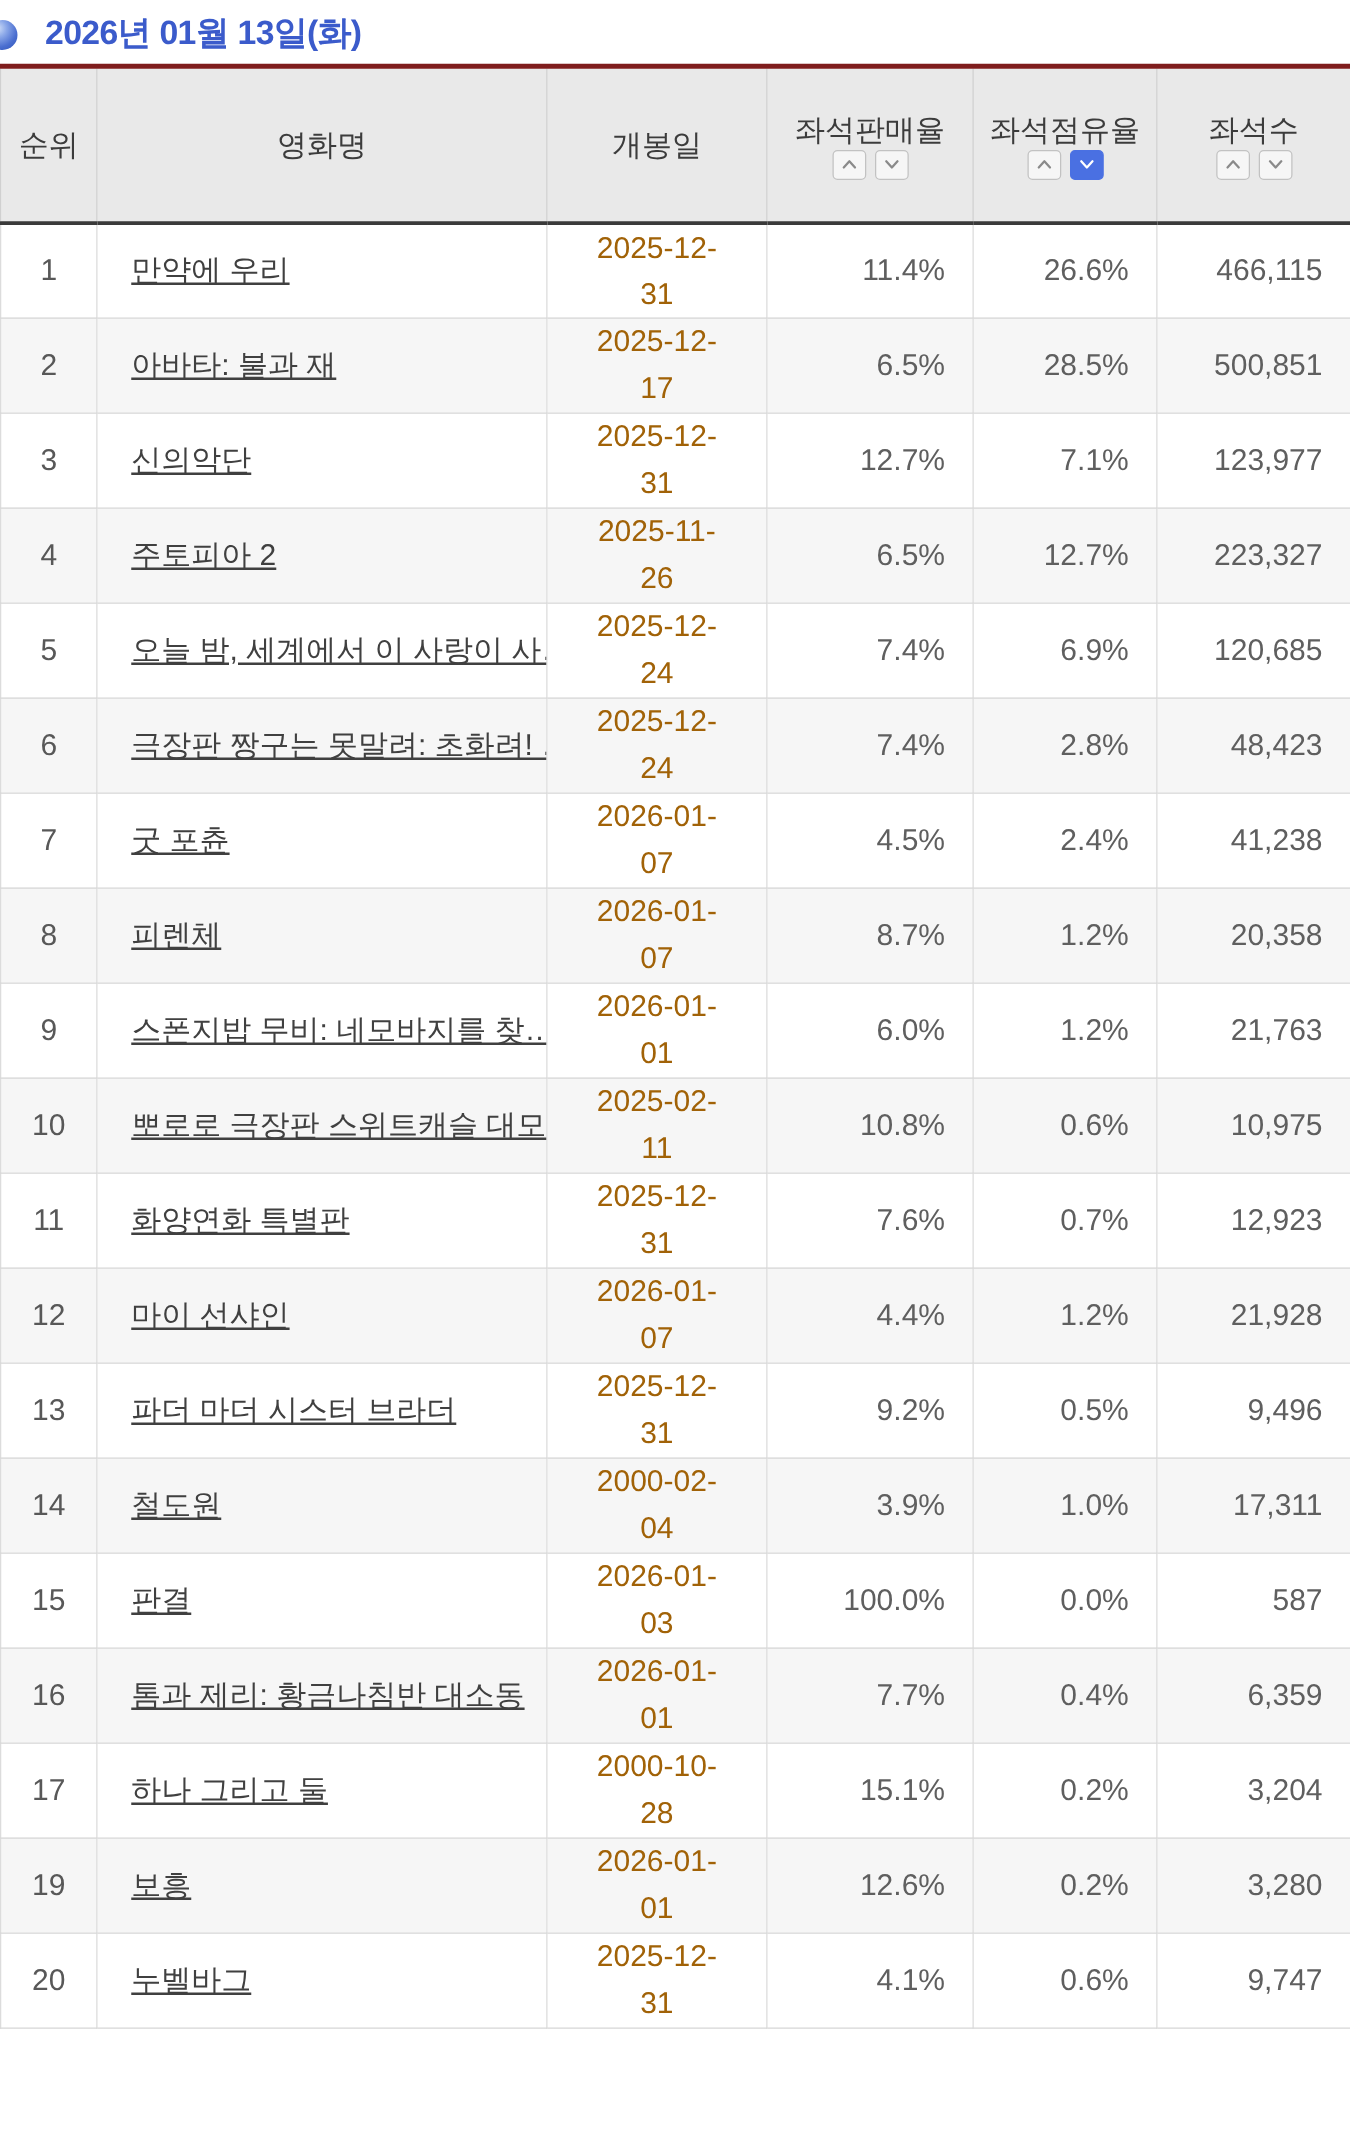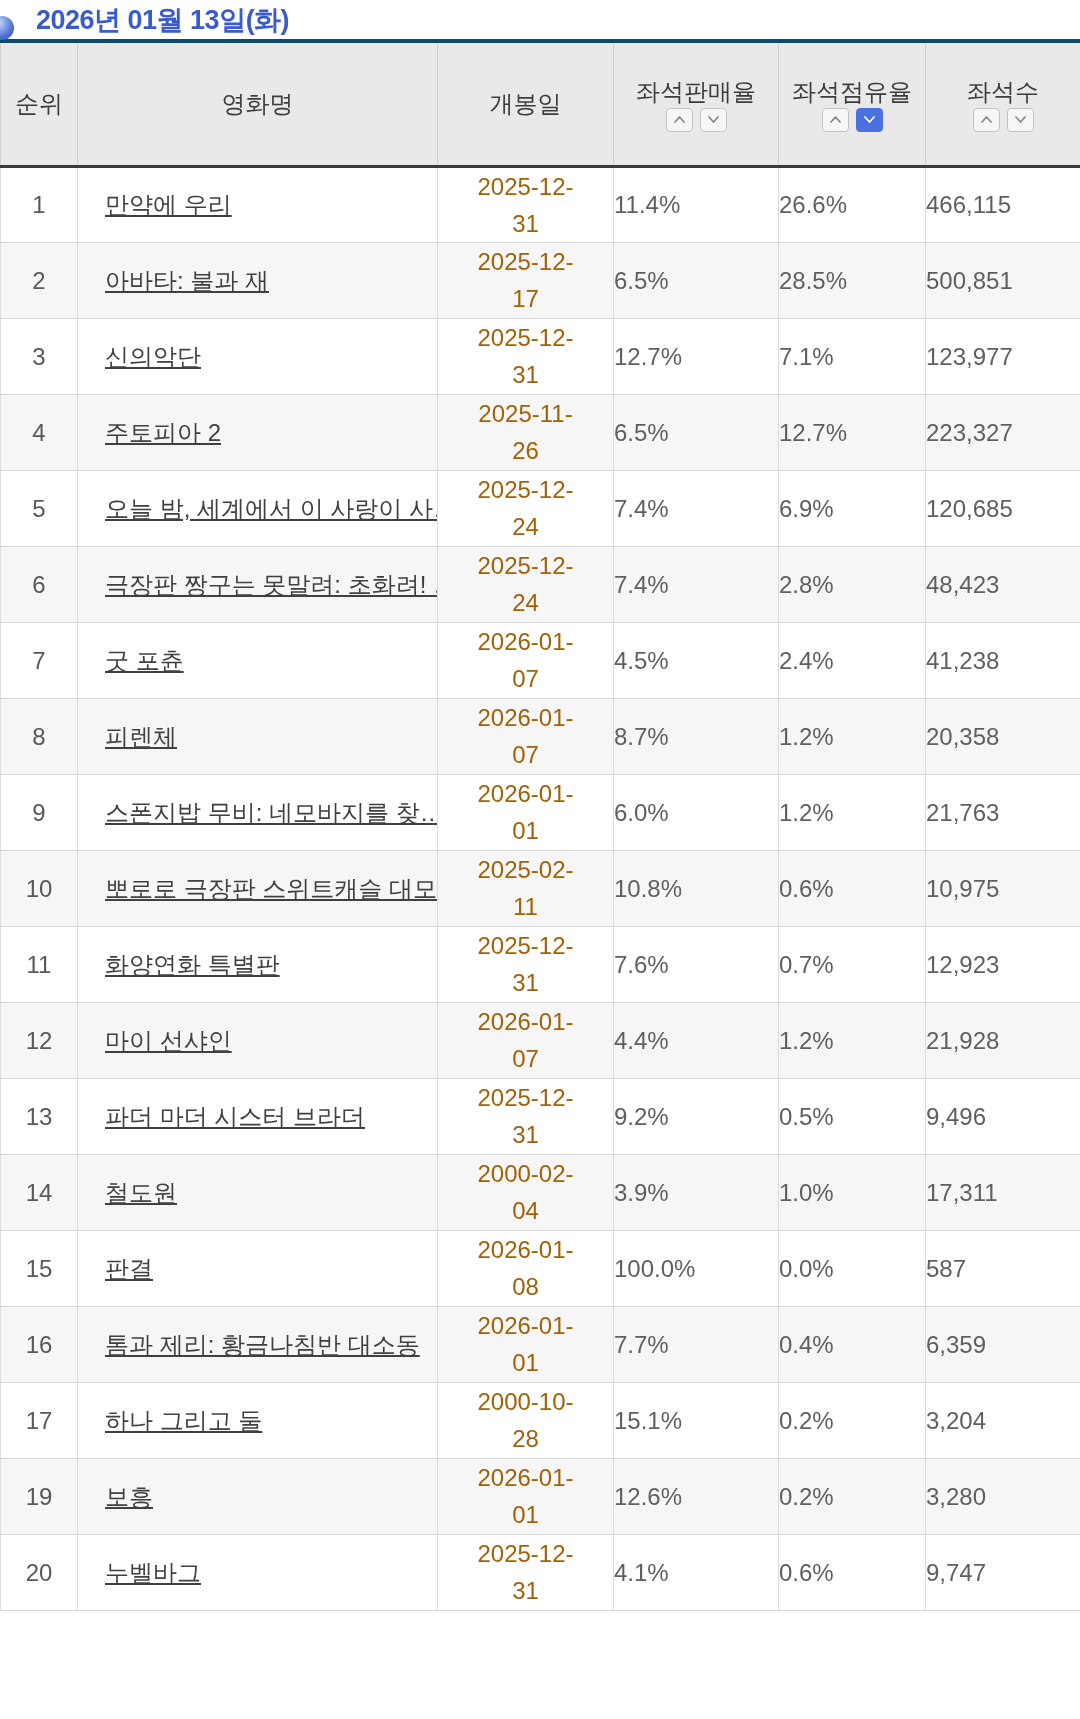--- a/index.html
+++ b/index.html
@@ -8,22 +8,22 @@
     width: 1080px;
     height: 1719px;
     overflow: hidden;
     background: #ffffff;
     font-family: "Liberation Sans", "DejaVu Sans", sans-serif;
   }
 
   
   .date-header {
     position: relative;
-    height: 43px;
-    border-bottom: 4px solid #0c4a6e;
+    height: 55px;
+    border-bottom: 4px solid #7f1d1d;
     display: flex;
     align-items: center;
     padding-left: 36px;
   }
   .bullet-icon {
     position: absolute;
     left: -10px;
     top: 16px;
     width: 24px;
     height: 24px;
@@ -100,21 +100,21 @@
     vertical-align: middle;
     line-height: 1.55;
     padding: 0;
     background: #ffffff;
   }
   tbody tr:nth-child(even) td { background: #f6f6f6; }
 
   td.c-rank  { text-align: center; color: #585858; }
   td.c-movie { text-align: left; padding-left: 27px; overflow: hidden; white-space: nowrap; }
   td.c-date  { text-align: center; padding: 0 30px; color: #a16207; }
-  td.c-num   { text-align: left; padding-right: 22px; }
+  td.c-num   { text-align: right; padding-right: 22px; }
 
   a.movie-link {
     color: #404040;
     text-decoration: underline;
     cursor: pointer;
   }
 </style>
 </head>
 <body>
 
@@ -350,21 +350,21 @@
         <td class="c-num">3.9%</td>
         <td class="c-num">1.0%</td>
         <td class="c-num">17,311</td>
       </tr>
 
       <tr>
         <td class="c-rank">15</td>
         <td class="c-movie">
           <a class="movie-link">판결</a>
         </td>
-        <td class="c-date">2026-01-08</td>
+        <td class="c-date">2026-01-03</td>
         <td class="c-num">100.0%</td>
         <td class="c-num">0.0%</td>
         <td class="c-num">587</td>
       </tr>
 
       <tr>
         <td class="c-rank">16</td>
         <td class="c-movie">
           <a class="movie-link">톰과 제리: 황금나침반 대소동</a>
         </td>

